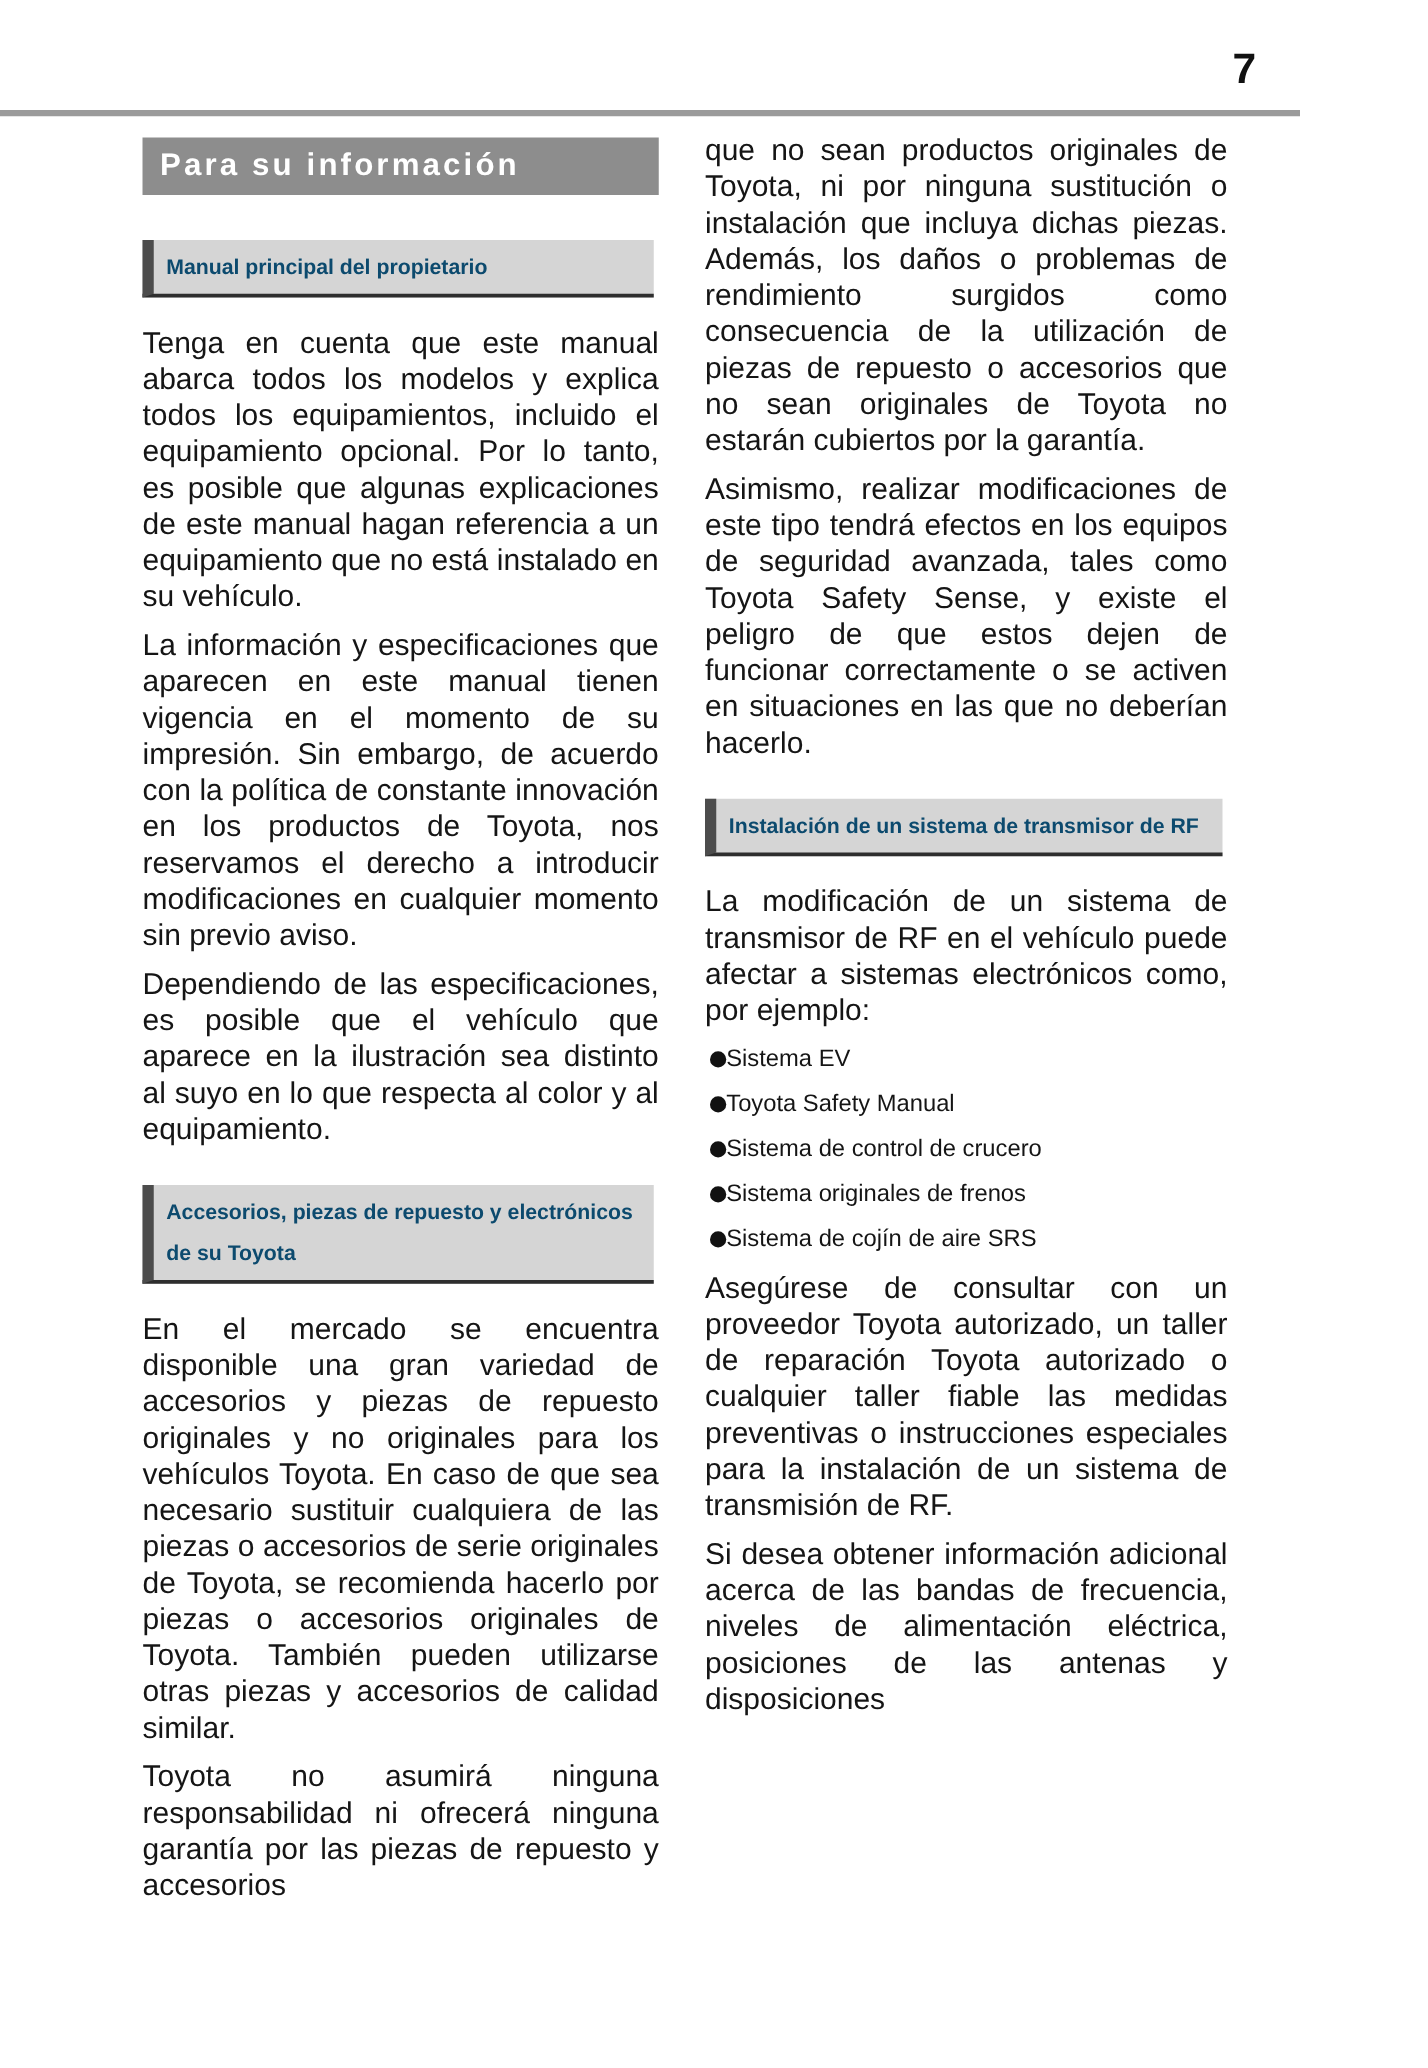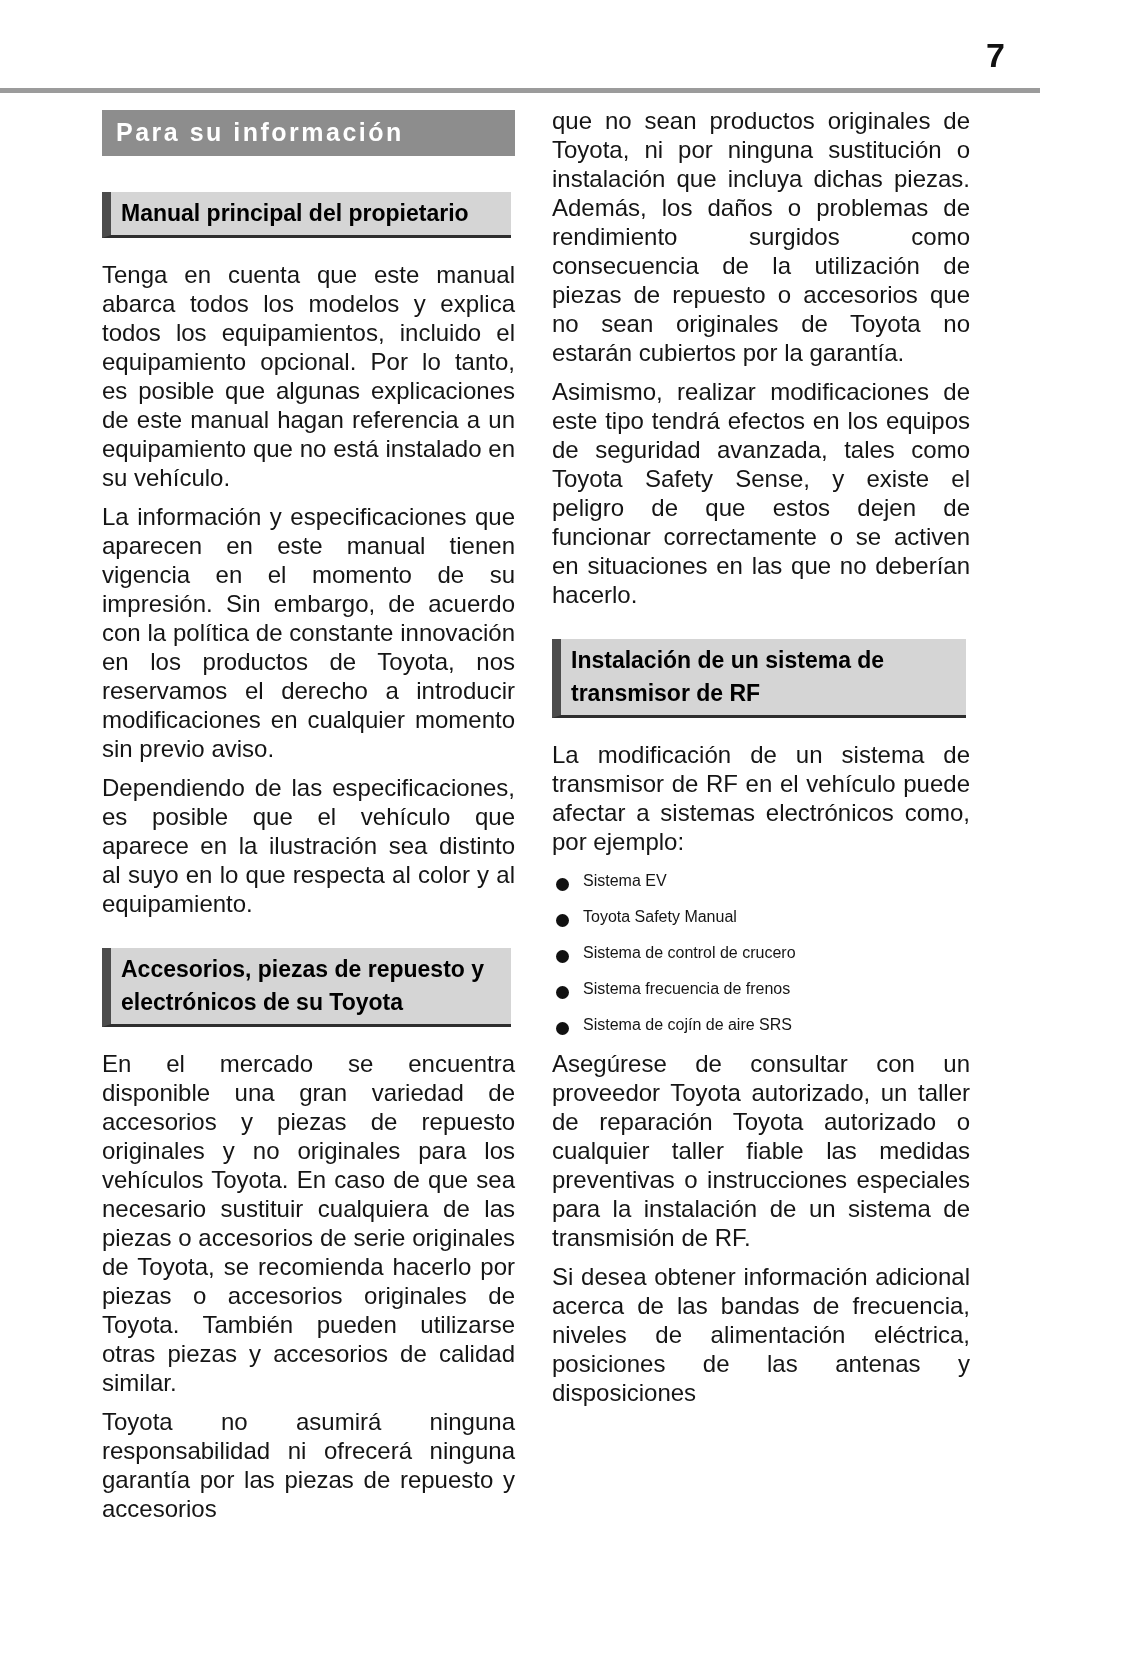--- a/index.html
+++ b/index.html
@@ -25,21 +25,21 @@
     position: absolute;
     top: 88px;
     left: 0;
     width: 1040px;
     height: 5px;
     background: #9b9b9b;
   }
   .columns {
     position: absolute;
     top: 106px;
-    left: 102px;
+    left: 114px;
     width: 868px;
     display: flex;
     gap: 37px;
   }
   .col-left  { width: 413px; }
   .col-right { width: 418px; }
 
   .title-bar {
     background: #8d8d8d;
     color: #ffffff;
@@ -47,43 +47,42 @@
     font-size: 25px;
     letter-spacing: 2.5px;
     padding: 8px 14px 9px;
     margin: 4px 0 36px;
   }
   .section-header {
     background: #d5d5d5;
     border-left: 9px solid #4c4c4c;
     border-bottom: 3px solid #2e2e2e;
     font-weight: bold;
-    font-size: 23px;
+    font-size: 17px;
     line-height: 33px;
-    color: #000000;
+    color: #0c4a6e;
     padding: 5px 8px 5px 10px;
     margin: 0 4px 22px 0;
   }
   .mt-section { margin-top: 30px; }
   p.body-text {
     font-size: 24px;
     line-height: 29px;
     text-align: justify;
     margin: 0 0 10px 0;
   }
   ul.bullet-list {
     list-style: none;
     margin: 2px 0 10px 0;
     padding: 0 0 0 4px;
   }
   ul.bullet-list li {
     display: flex;
-    align-items: center;
-    gap: 14px;
-    font-size: 16px;
+    align-items: flex-start;
+    font-size: 19px;
     line-height: 29px;
     margin: 0 0 7px 0;
   }
   .bullet-dot {
     flex: 0 0 13px;
     width: 13px;
     height: 13px;
     border-radius: 50%;
     background: #111;
     margin-top: 8px;
@@ -129,21 +128,21 @@
       <li>
         <span class="bullet-dot"></span>
         <span class="bullet-text">Toyota Safety Manual</span>
       </li>
       <li>
         <span class="bullet-dot"></span>
         <span class="bullet-text">Sistema de control de crucero</span>
       </li>
       <li>
         <span class="bullet-dot"></span>
-        <span class="bullet-text">Sistema frecuencia de frenos</span>
+        <span class="bullet-text">Sistema originales de frenos</span>
       </li>
       <li>
         <span class="bullet-dot"></span>
         <span class="bullet-text">Sistema de cojín de aire SRS</span>
       </li>
     </ul>
 
     <p class="body-text">Asegúrese de consultar con un proveedor Toyota autorizado, un taller de reparación Toyota autorizado o cualquier taller fiable las medidas preventivas o instrucciones especiales para la instalación de un sistema de transmisión de RF.</p>
     <p class="body-text">Si desea obtener información adicional acerca de las bandas de frecuencia, niveles de alimentación eléctrica, posiciones de las antenas y disposiciones</p>
   </div>

